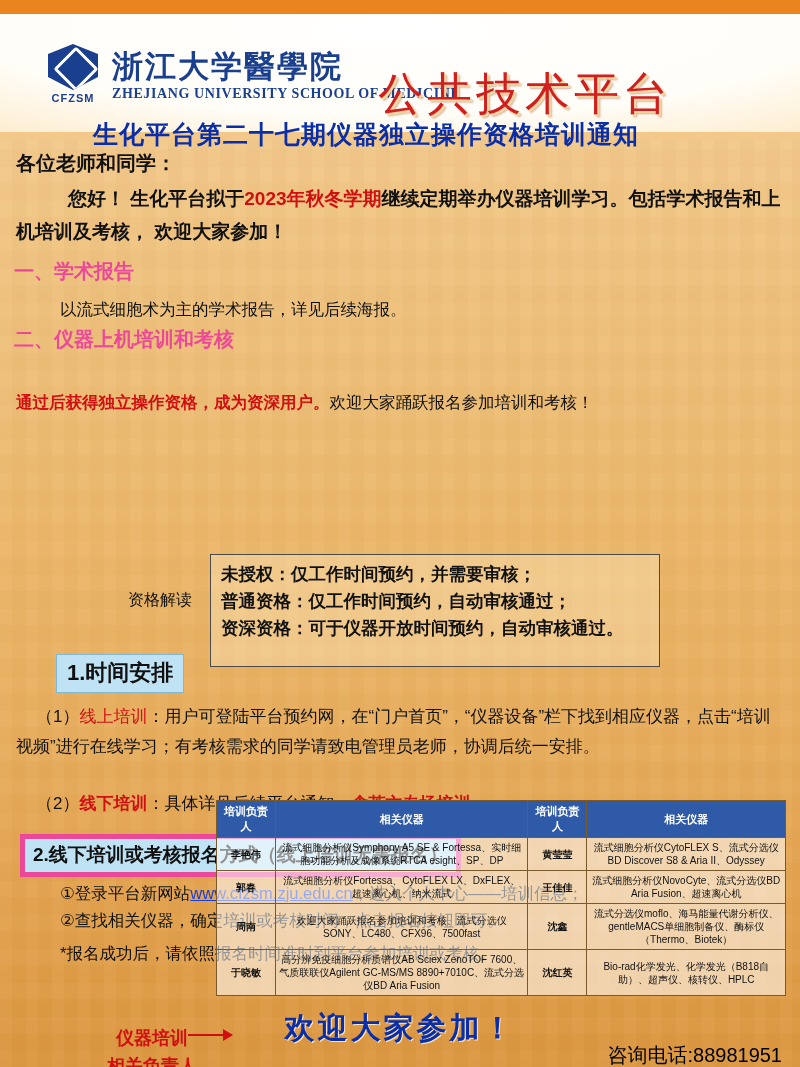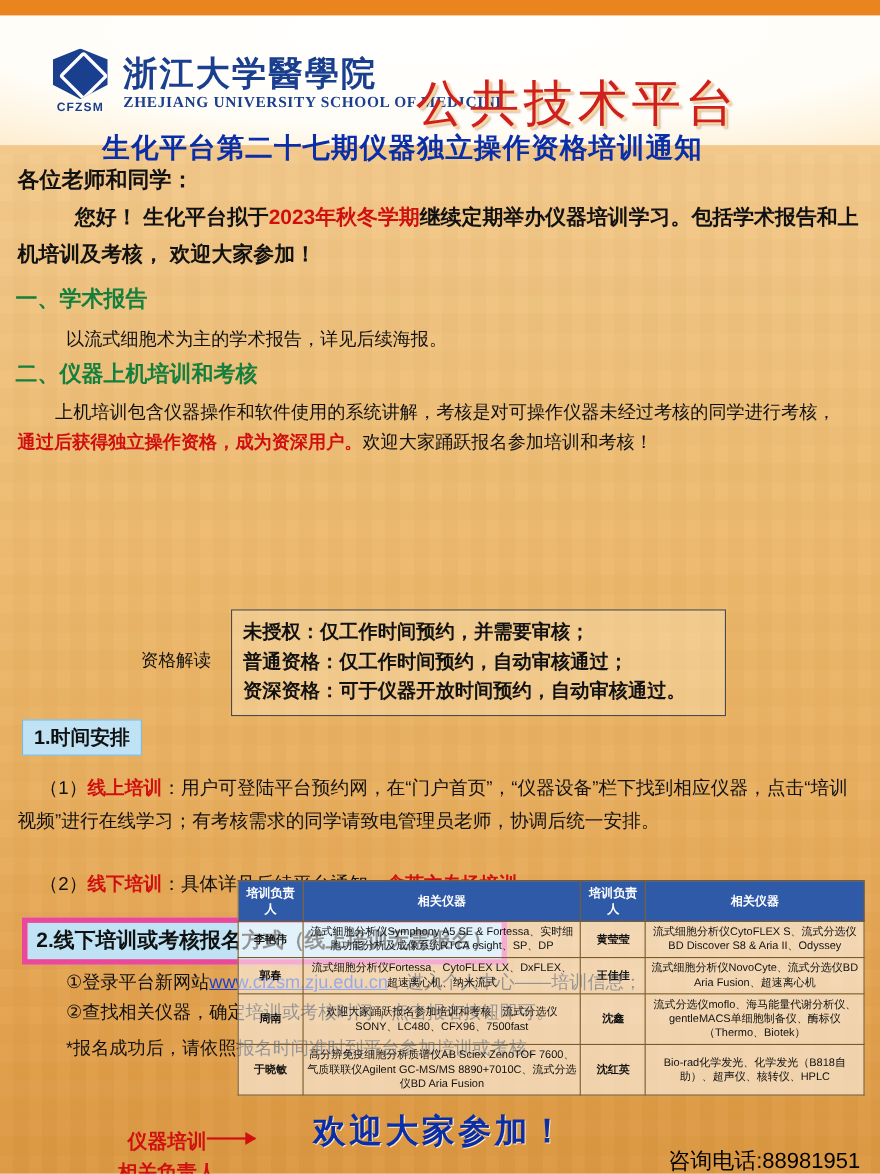--- a/index.html
+++ b/index.html
@@ -66,32 +66,32 @@
   .notice-title{
     position:absolute;left:0;top:118px;width:732px;text-align:center;
     font-family:"DejaVu Serif","Liberation Serif",serif;
     font-size:25px;font-weight:bold;color:#0a2ea8;letter-spacing:1px;
   }
   
   .body-wrap{position:absolute;left:0;top:150px;width:800px;}
   .salutation{position:absolute;left:16px;top:0;font-size:20px;font-weight:bold;color:#111;}
   .intro{position:absolute;left:16px;top:32px;width:770px;font-size:19px;font-weight:bold;color:#111;line-height:33px;text-indent:0;}
   .red{color:#d01010;}
-  .sec-h{position:absolute;left:14px;font-size:20px;font-weight:bold;color:#15803d;}
+  .sec-h{position:absolute;left:14px;font-size:20px;font-weight:bold;color:#ec4899;}
   .sec-b{position:absolute;font-size:16.5px;color:#111;line-height:27px;}
   .box{
     position:absolute;left:210px;top:404px;width:450px;
     border:1.5px solid #4a4a4a;background:rgba(255,240,210,0.35);
-    padding:6px 10px 8px 10px;box-sizing:border-box;
+    padding:6px 10px 24px 10px;box-sizing:border-box;
   }
   .box div{font-size:17.5px;font-weight:bold;color:#111;line-height:27px;}
   .box-label{position:absolute;left:128px;top:440px;font-size:16px;color:#111;}
   .tag{
     position:absolute;background:#bfe3f4;border:1px solid #7fb9d6;
-    font-size:18px;font-weight:bold;color:#111;padding:3px 10px 4px 10px;
+    font-size:22px;font-weight:bold;color:#111;padding:3px 10px 4px 10px;margin-left:36px;
   }
   .sec2-title{
     position:absolute;left:20px;top:684px;background:#bfe3f4;border:5px solid #ec4899;
     font-size:19px;font-weight:bold;color:#111;padding:3px 8px 4px 8px;
   }
   .lnk{color:#1a3fd0;text-decoration:underline;}
   
   .arrow-label{
     position:absolute;left:82px;top:874px;width:140px;text-align:center;
     font-size:18px;font-weight:bold;color:#d01010;line-height:28px;
@@ -153,35 +153,35 @@
 
   <div class="intro">
     <span style="display:inline-block;width:52px;"></span><span>您好！ 生化平台拟于</span><span class="red">2023年秋冬学期</span><span>继续定期举办仪器培训学习。包括学术报告和上机培训及考核， 欢迎大家参加！</span>
   </div>
 
   <div class="sec-h" style="top:108px;">一、学术报告</div>
   <div class="sec-b" style="left:60px;top:146px;width:700px;">以流式细胞术为主的学术报告，详见后续海报。</div>
 
   <div class="sec-h" style="top:176px;">二、仪器上机培训和考核</div>
   <div class="sec-b" style="left:16px;top:212px;width:770px;">
-    <span style="display:inline-block;width:34px;"></span><span>上机培训包含仪器操作和软件使用的系统讲解，考核是对可操作仪器未经过考核的同学进行考核，</span><br>
+    <span style="display:inline-block;width:34px;"></span><br>
     <span class="red" style="font-weight:bold;">通过后获得独立操作资格，成为资深用户。</span><span>欢迎大家踊跃报名参加培训和考核！</span>
   </div>
 
   <div class="box-label">资格解读</div>
   <div class="box">
     <div>未授权：仅工作时间预约，并需要审核；</div>
     <div>普通资格：仅工作时间预约，自动审核通过；</div>
     <div>资深资格：可于仪器开放时间预约，自动审核通过。</div>
   </div>
 
   <div class="tag" style="left:20px;top:504px;">1.时间安排</div>
 
   <div class="sec-b" style="left:16px;top:552px;width:770px;font-size:17px;line-height:30px;">
-    <span style="display:inline-block;width:20px;"></span><span>（1）</span><span class="red" style="font-weight:bold;">线上培训</span><span>：用户可登陆平台预约网，在“门户首页”，“仪器设备”栏下找到相应仪器，点击“培训视频”进行在线学习；有考核需求的同学请致电管理员老师，协调后统一安排。</span>
+    <span style="display:inline-block;width:20px;"></span><span>（1）</span><span class="red" style="font-weight:normal;">线上培训</span><span>：用户可登陆平台预约网，在“门户首页”，“仪器设备”栏下找到相应仪器，点击“培训视频”进行在线学习；有考核需求的同学请致电管理员老师，协调后统一安排。</span>
   </div>
 
   <div class="sec-b" style="left:16px;top:640px;width:770px;font-size:17px;">
     <span style="display:inline-block;width:20px;"></span><span>（2）</span><span class="red" style="font-weight:bold;">线下培训</span><span>：具体详见后续平台通知，</span><span class="red" style="font-weight:bold;">含英文专场培训</span><span>。</span>
   </div>
 
   <div class="sec2-title">2.线下培训或考核报名方式（线上培训无需报名）</div>
 
   <div class="sec-b" style="left:60px;top:730px;width:720px;font-size:16.5px;">
     <div><span>①登录平台新网站</span><span class="lnk">www.cfzsm.zju.edu.cn</span><span>，进入个人中心——培训信息；</span></div>

